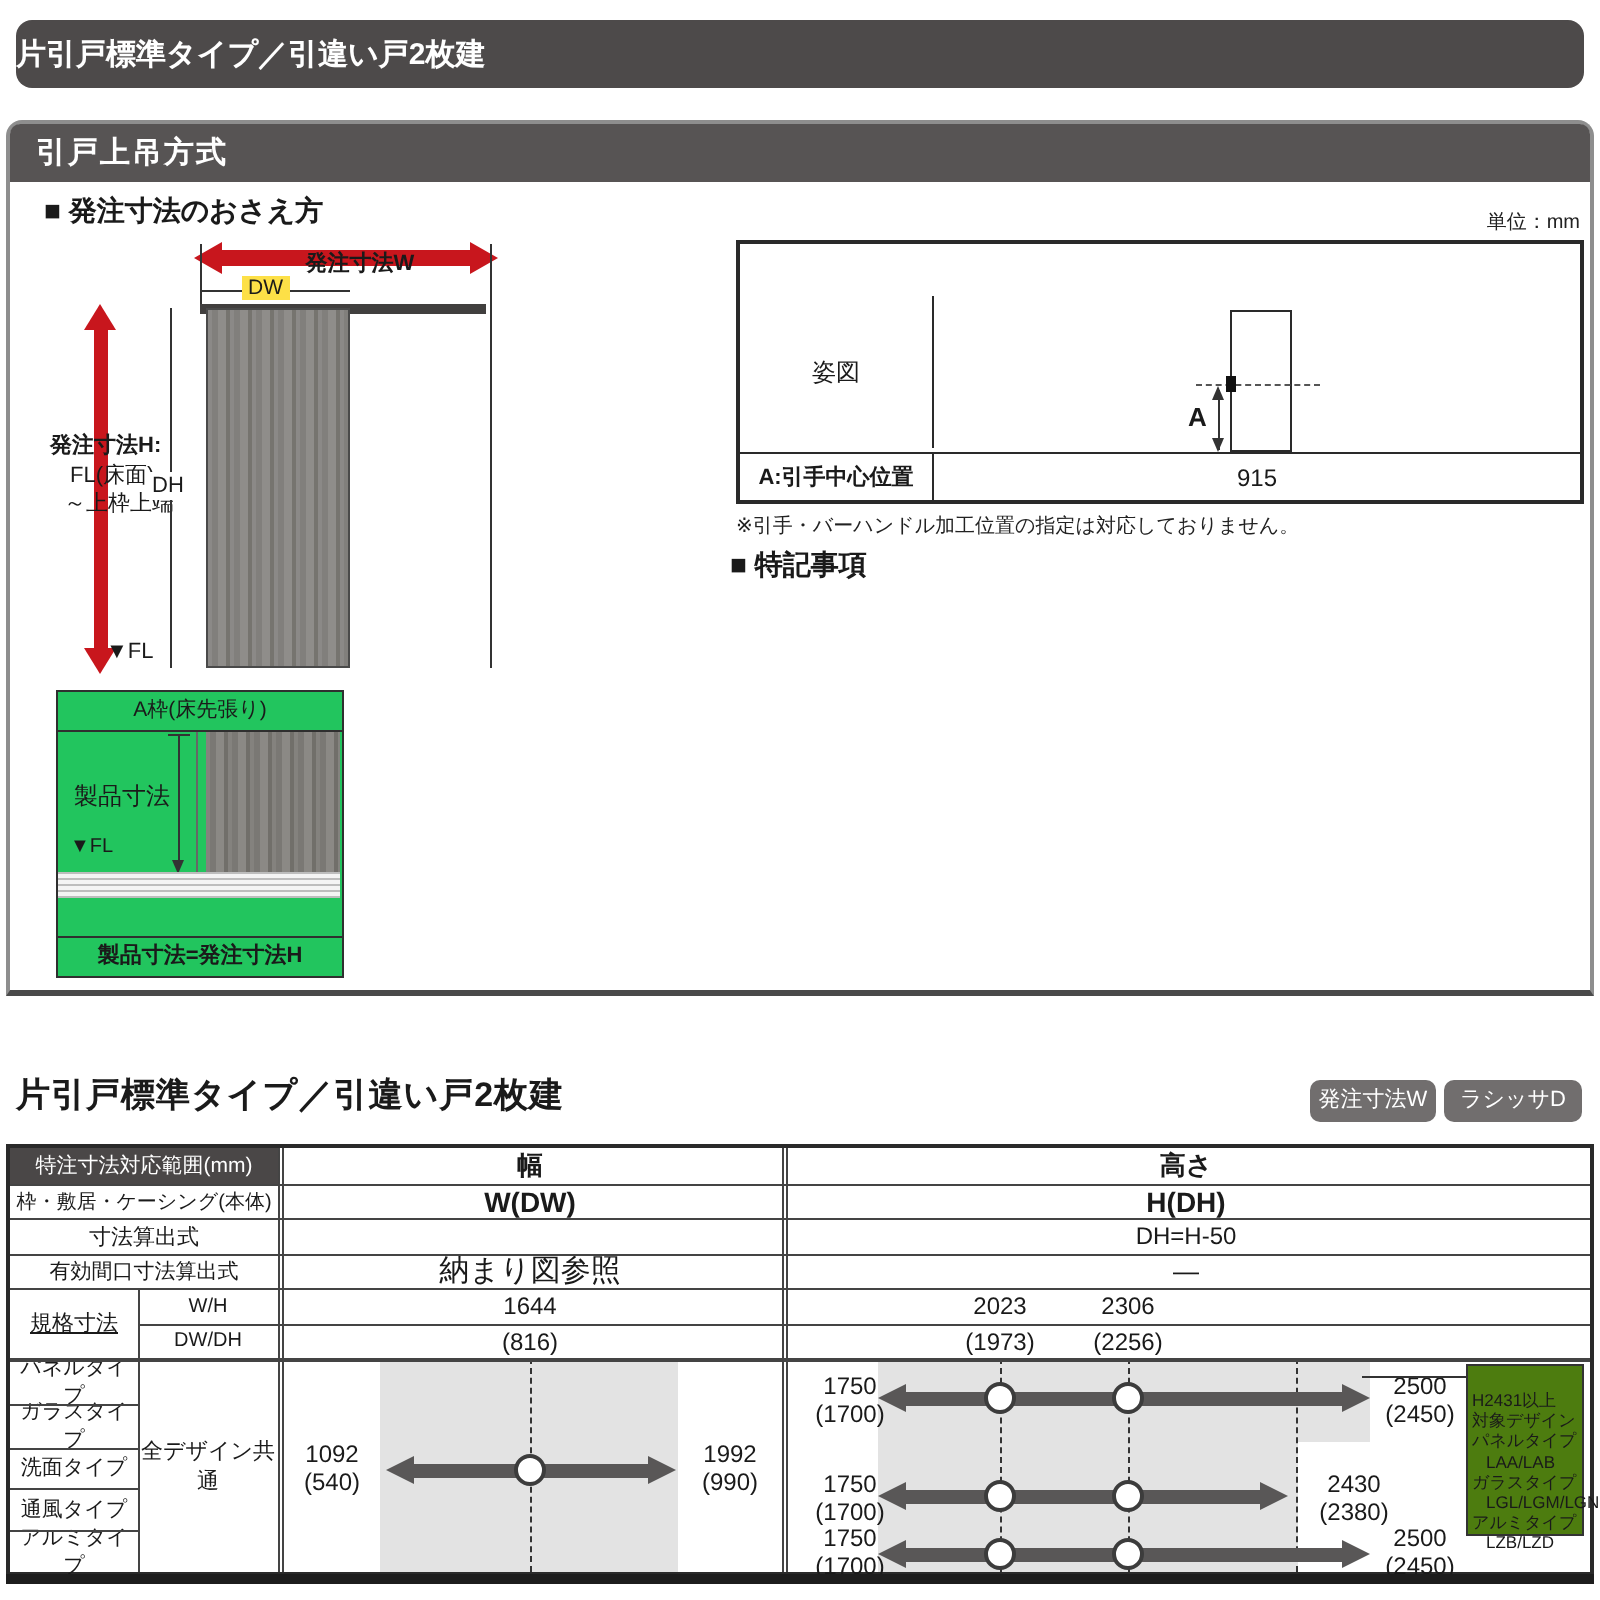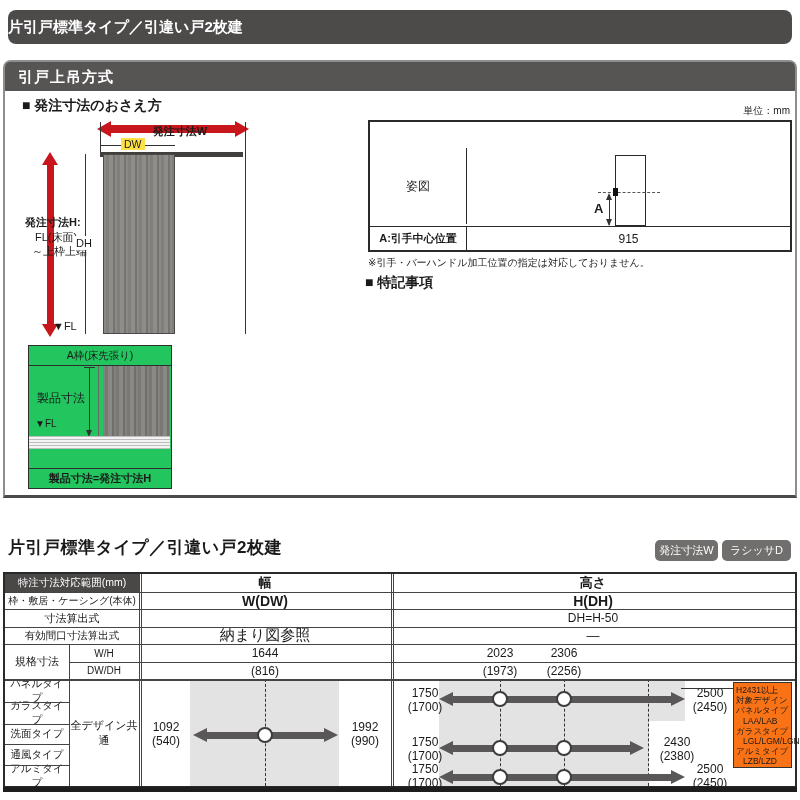--- a/index.html
+++ b/index.html
@@ -77,21 +77,21 @@
   .hsep { position:absolute; height:0; border-top:1px solid #444; }
   .hsep2 { position:absolute; height:0; border-top:2px solid #444; }
 
   .gray-zone { position:absolute; background:#e3e3e3; }
   .dash-v { position:absolute; width:0; border-left:1px dashed #333; }
   .rng-bar { position:absolute; height:7px; background:#595757; }
   .rng-triL { position:absolute; width:0; height:0; border-top:7.5px solid transparent; border-bottom:7.5px solid transparent; border-right:14px solid #595757; }
   .rng-triR { position:absolute; width:0; height:0; border-top:7.5px solid transparent; border-bottom:7.5px solid transparent; border-left:14px solid #595757; }
   .rng-dot { position:absolute; width:16px; height:16px; border:2px solid #3c3c3c; border-radius:50%; background:#fff; }
   .rng-lbl { position:absolute; font-size:12px; line-height:14px; text-align:center; }
-  .callout-box { position:absolute; border:1px solid #333; background:#f97316; font-size:8.5px; line-height:10.2px; padding:2px 2px; }
+  .callout-box { position:absolute; border:1px solid #333; background:#4d7c0f; font-size:8.5px; line-height:10.2px; padding:12px 2px; }
   .callout-box .ind { padding-left:7px; }
   .blk-bar { position:absolute; background:#1d1d1d; }
 </style>
 </head>
 <body>
 
 <div class="page">
 
   <div class="abs top-bar">
     <span class="tr">片引戸標準タイプ／引違い戸2枚建</span>
@@ -181,21 +181,21 @@
     <div class="cell" style="left:134px; top:18px; width:252px; height:17px; font-size:14px; font-weight:bold;">W(DW)</div>
     <div class="cell" style="left:386px; top:18px; width:404px; height:17px; font-size:14px; font-weight:bold;">H(DH)</div>
 
     <div class="cell" style="left:0; top:35px; width:134px; height:18px; font-size:11px;">寸法算出式</div>
     <div class="cell" style="left:386px; top:35px; width:404px; height:18px; font-size:12px;">DH=H-50</div>
 
     <div class="cell" style="left:0; top:53px; width:134px; height:17px; font-size:10.5px;">有効間口寸法算出式</div>
     <div class="cell" style="left:134px; top:53px; width:252px; height:17px; font-size:15px;">納まり図参照</div>
     <div class="cell" style="left:386px; top:53px; width:404px; height:17px; font-size:13px;">―</div>
 
-    <div class="cell" style="left:0; top:70px; width:64px; height:35px; font-size:11px;">規格寸法</div>
+    <div class="cell" style="left:0; top:70px; width:64px; height:35px; font-size:11px;text-decoration:underline;">規格寸法</div>
     <div class="cell" style="left:64px; top:70px; width:70px; height:18px; font-size:10px;">W/H</div>
     <div class="cell" style="left:134px; top:70px; width:252px; height:18px; font-size:12px;">1644</div>
     <div class="cell" style="left:465px; top:70px; width:60px; height:18px; font-size:12px;">2023</div>
     <div class="cell" style="left:529px; top:70px; width:60px; height:18px; font-size:12px;">2306</div>
 
     <div class="cell" style="left:64px; top:88px; width:70px; height:17px; font-size:10px;">DW/DH</div>
     <div class="cell" style="left:134px; top:88px; width:252px; height:17px; font-size:12px;">(816)</div>
     <div class="cell" style="left:465px; top:88px; width:60px; height:17px; font-size:12px;">(1973)</div>
     <div class="cell" style="left:529px; top:88px; width:60px; height:17px; font-size:12px;">(2256)</div>
 

